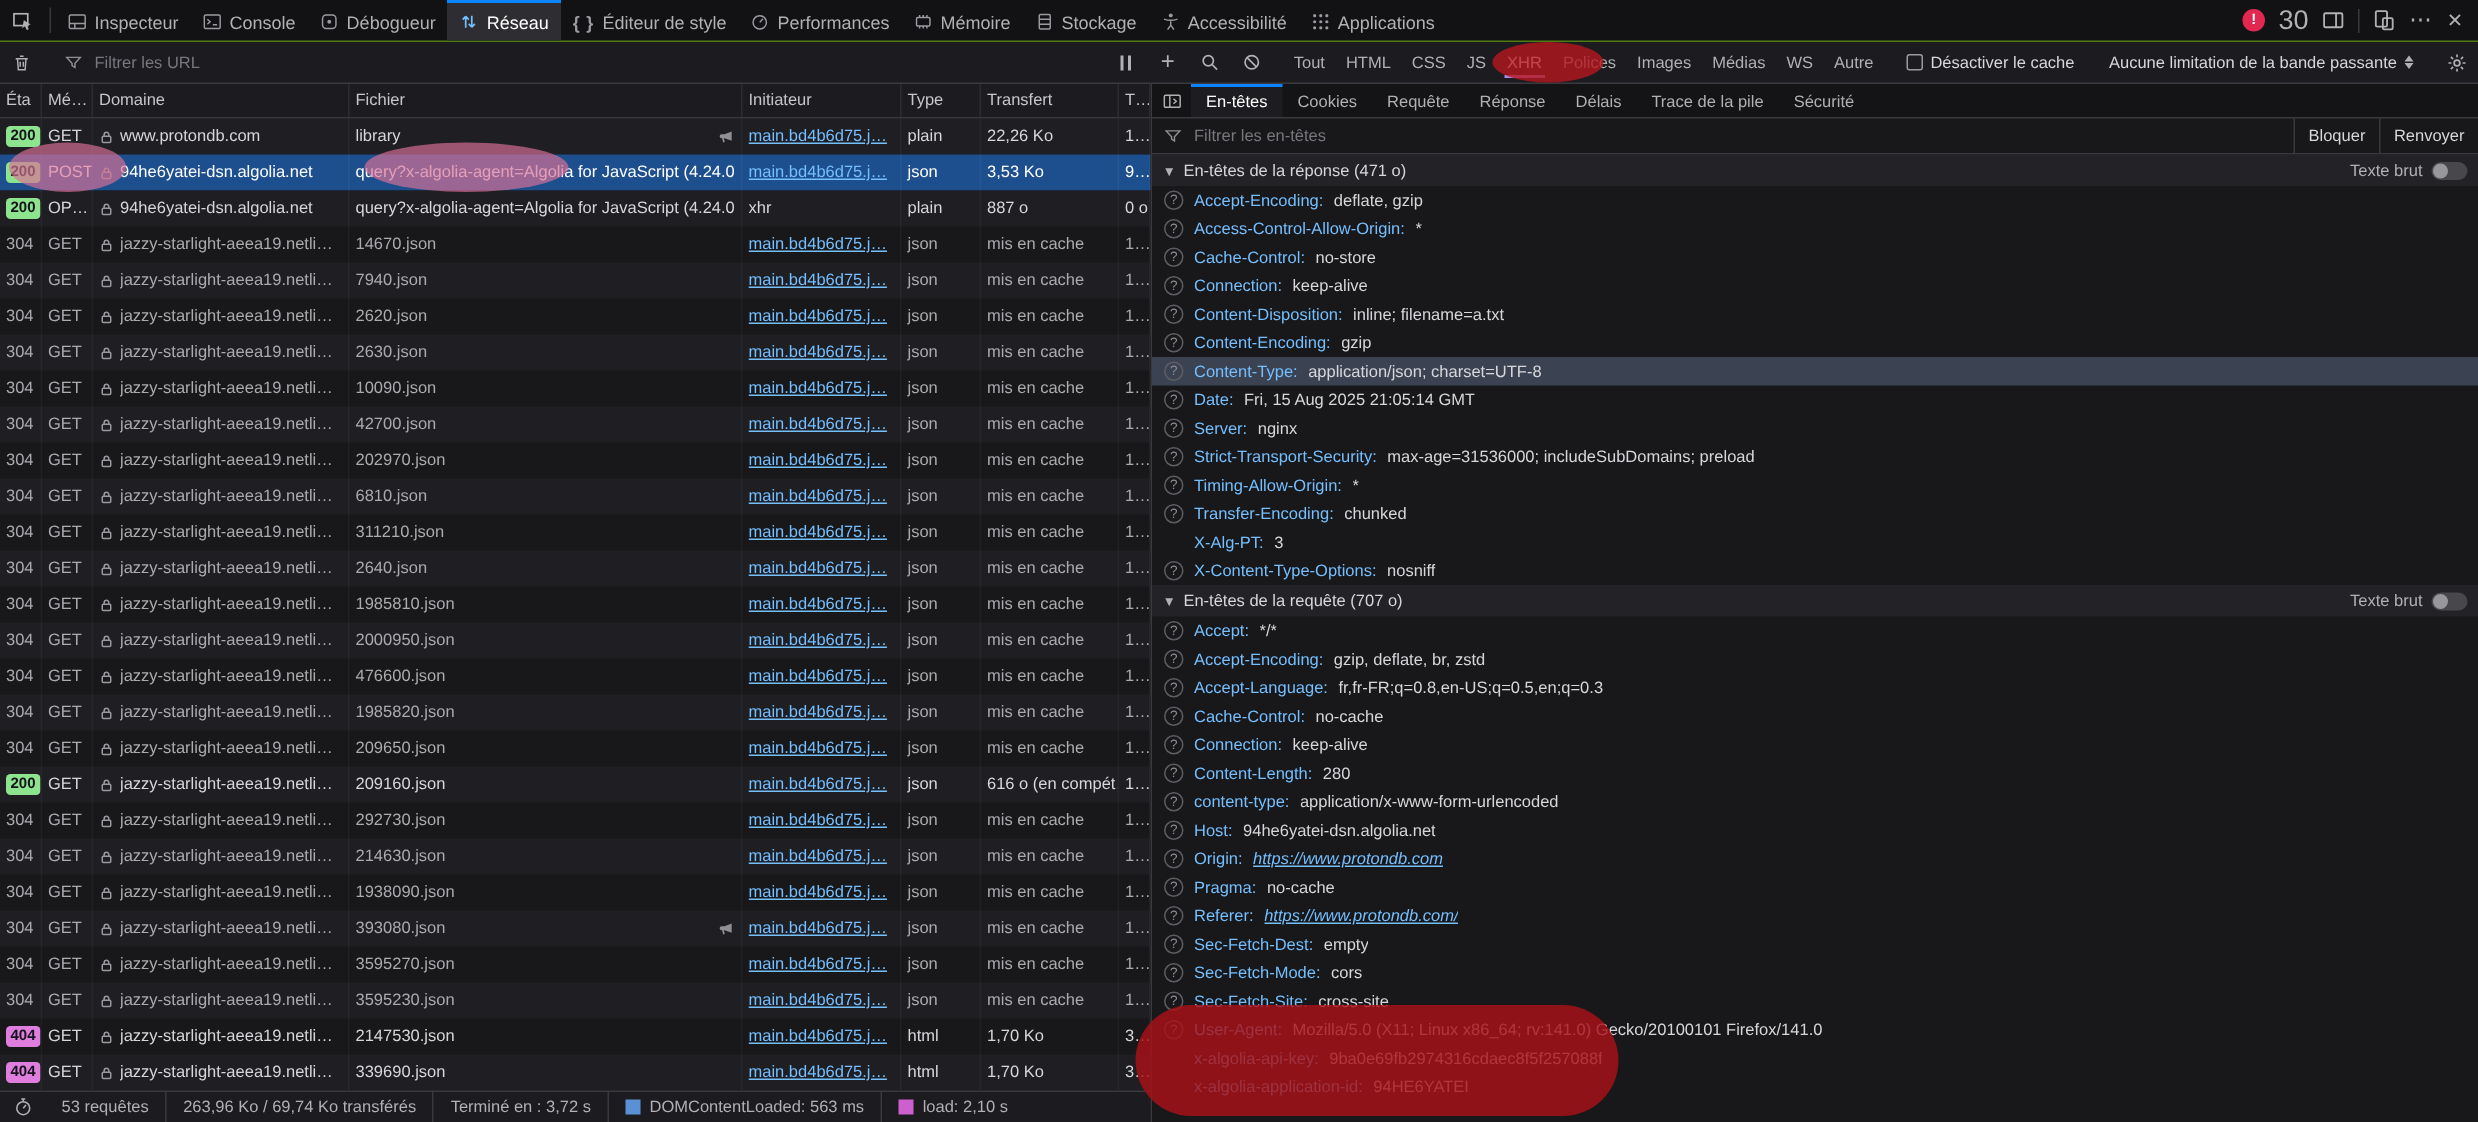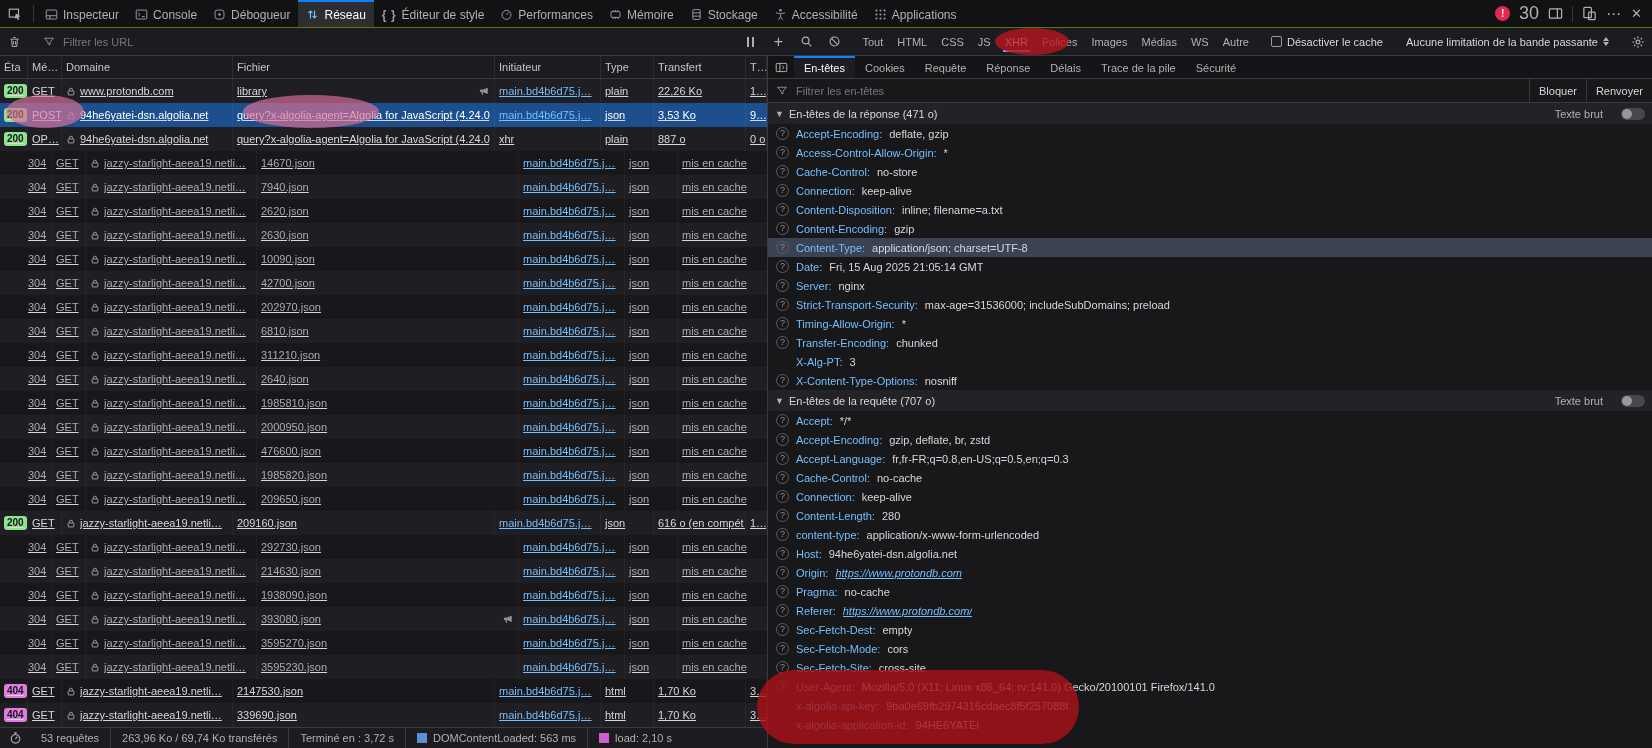--- a/index.html
+++ b/index.html
@@ -43,25 +43,25 @@
   .updown{display:flex;flex-direction:column;gap:1px;}
   .updown i{width:0;height:0;border-left:3px solid transparent;border-right:3px solid transparent;}
   .updown .up{border-bottom:4px solid #b1b1b3;}
   .updown .dn{border-top:4px solid #b1b1b3;}
   
   .content{display:flex;height:692px;}
   .left{width:768px;flex:none;display:flex;flex-direction:column;border-right:1px solid #3a3a3e;background:#18181a;}
   .thead{height:23px;flex:none;display:grid;grid-template-columns:28px 34px 171px 262px 106px 53px 92px 21px;
     background:#1c1c20;border-bottom:1px solid #3a3a3e;}
   .th{display:flex;align-items:center;padding:0 4px;border-right:1px solid #2c2c30;color:#c6c6ca;overflow:hidden;white-space:nowrap;}
-  .tbody{flex:1;overflow:hidden;text-decoration:underline;}
+  .tbody{flex:1;overflow:hidden;}
   .row{height:24px;display:grid;grid-template-columns:28px 34px 171px 262px 106px 53px 92px 21px;align-items:center;cursor:default;}
   .row:nth-child(odd){background:#1e1e23;}
   .row.selected{background:#1d4f8e;color:#fff;}
-  .row.dim{color:#ababaf;padding-left:24px;}
+  .row.dim{color:#ababaf;}
   .c{height:100%;display:flex;align-items:center;padding:0 4px;border-right:1px solid rgba(255,255,255,0.045);overflow:hidden;white-space:nowrap;min-width:0;}
   .badge{padding:0 3px;border-radius:3px;font-size:10px;font-weight:700;line-height:14px;}
   .badge.ok{background:#8ee38e;color:#14141a;}
   .badge.err{background:#e07ee0;color:#14141a;}
   .badge.plain{background:transparent;color:inherit;font-weight:400;font-size:11px;padding:0;}
   .lockico{color:#9a9aa0;flex:none;margin-right:4px;}
   .ftxt{flex:1;overflow:hidden;min-width:0;}
   .megaphone{color:#8f8f94;flex:none;margin-left:4px;}
   .lnk{color:#75bfff;text-decoration:underline;}
   
@@ -69,21 +69,21 @@
   .detail-tabs{height:23px;flex:none;display:flex;align-items:stretch;background:#141417;border-bottom:1px solid #3a3a3e;}
   .sb-toggle{width:26px;display:flex;align-items:center;justify-content:center;color:#b1b1b3;}
   .dtab{padding:0 10px;display:flex;align-items:center;color:#b1b1b3;border-top:2px solid transparent;}
   .dtab.active{color:#fff;background:#1d1d21;border-top-color:#0a84ff;}
   .hdr-filter{height:24px;flex:none;display:flex;align-items:center;gap:6px;padding:0 0 0 8px;border-bottom:1px solid #3a3a3e;}
   .hdr-actions{display:flex;align-items:stretch;height:100%;margin-left:auto;}
   .hdr-actions .act{display:flex;align-items:center;padding:0 9px;border-left:1px solid #38383d;color:#d7d7db;}
   .hdr-scroll{flex:1;overflow:hidden;}
   .sect{height:21px;display:flex;align-items:center;gap:5px;background:#232327;padding:0 7px;color:#d7d7db;}
   .caret{color:#b1b1b3;font-size:9px;}
-  .raw-wrap{margin-left:auto;display:flex;align-items:center;gap:18px;color:#b1b1b3;}
+  .raw-wrap{margin-left:auto;display:flex;align-items:center;gap:6px;color:#b1b1b3;}
   .toggle{width:24px;height:12px;border-radius:7px;background:#47474c;position:relative;flex:none;}
   .toggle::before{content:"";position:absolute;left:1px;top:1px;width:10px;height:10px;border-radius:50%;background:#97979c;}
   .hrow{height:19px;display:flex;align-items:center;gap:7px;padding:0 8px;white-space:nowrap;overflow:hidden;}
   .hrow.selected{background:#3b4252;}
   .qicon{width:13px;height:13px;border:1px solid #5d5d63;border-radius:50%;color:#8f8f94;font-size:9px;line-height:11px;
     display:flex;align-items:center;justify-content:center;flex:none;}
   .hname{color:#75bfff;flex:none;}
   .hname::after{content:":";}
   .hval{color:#d7d7db;overflow:hidden;}
   .hval.link{color:#75bfff;font-style:italic;text-decoration:underline;}

